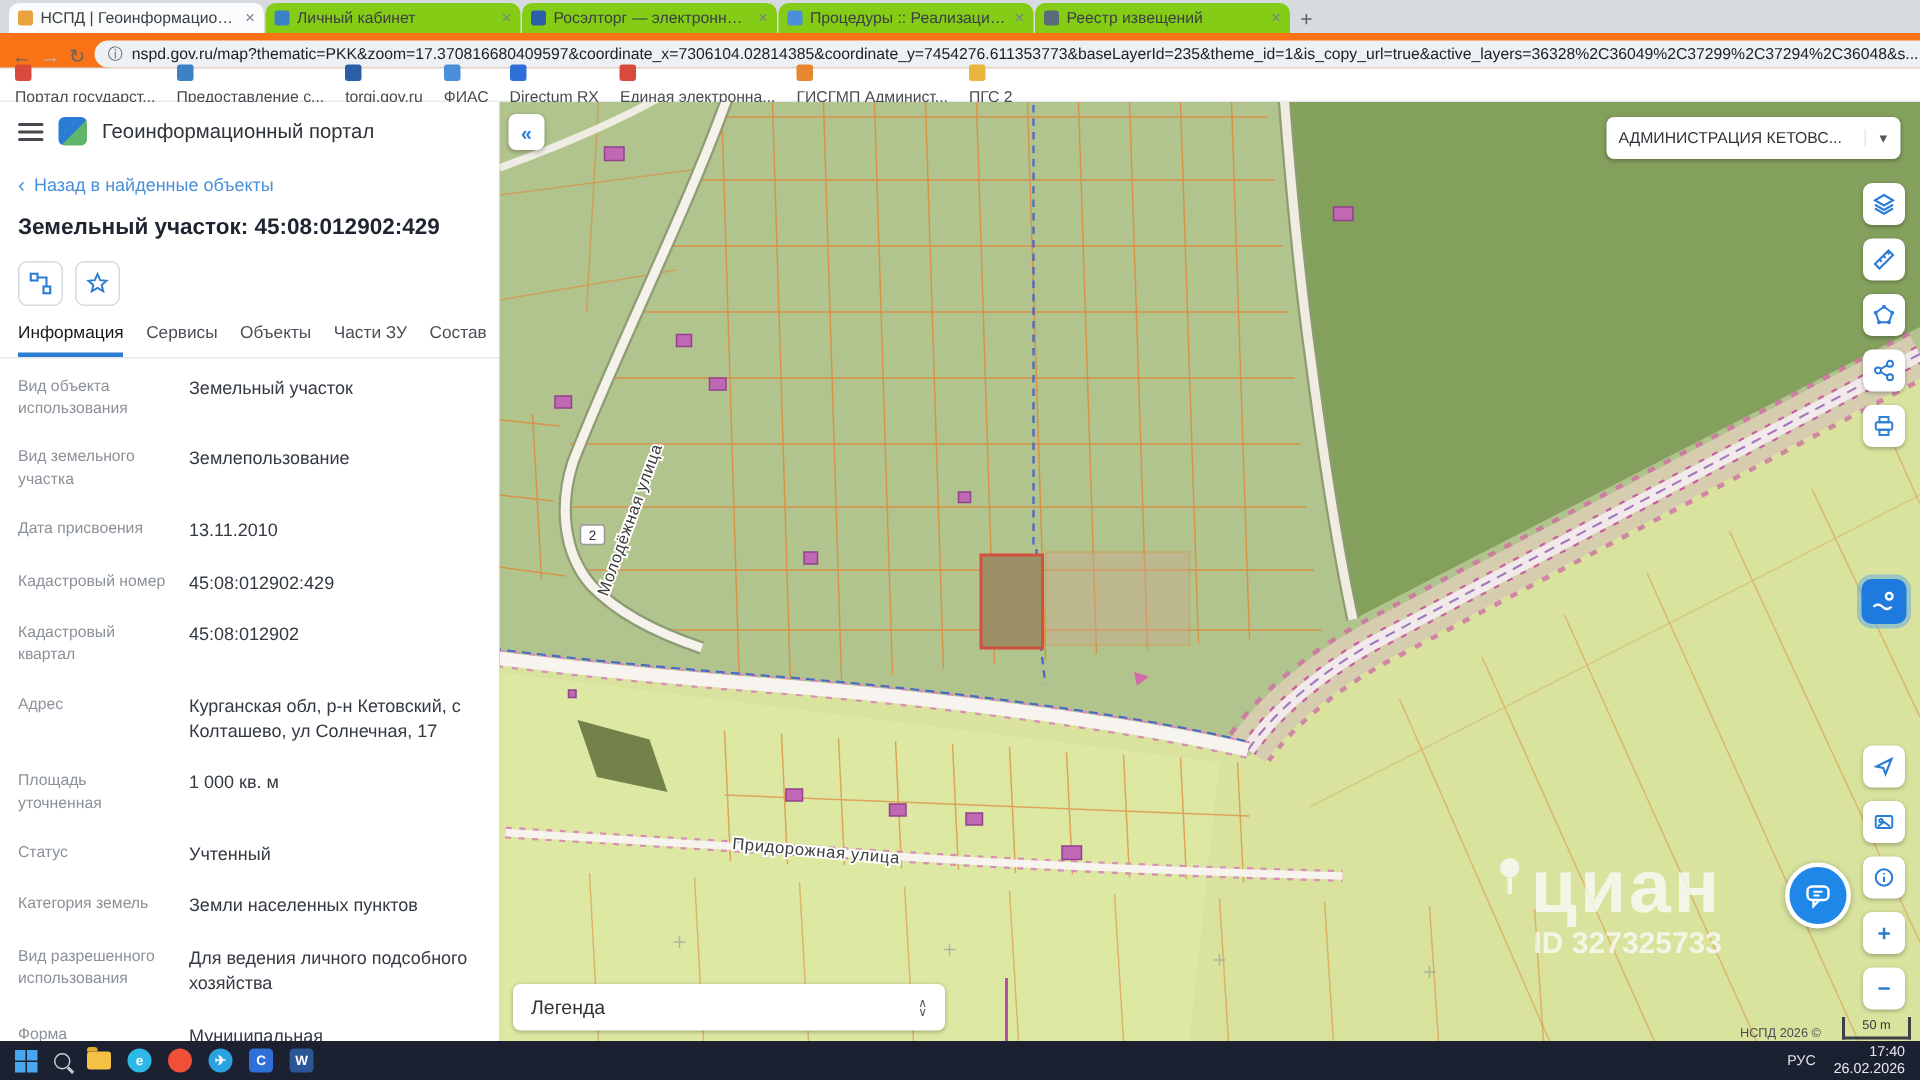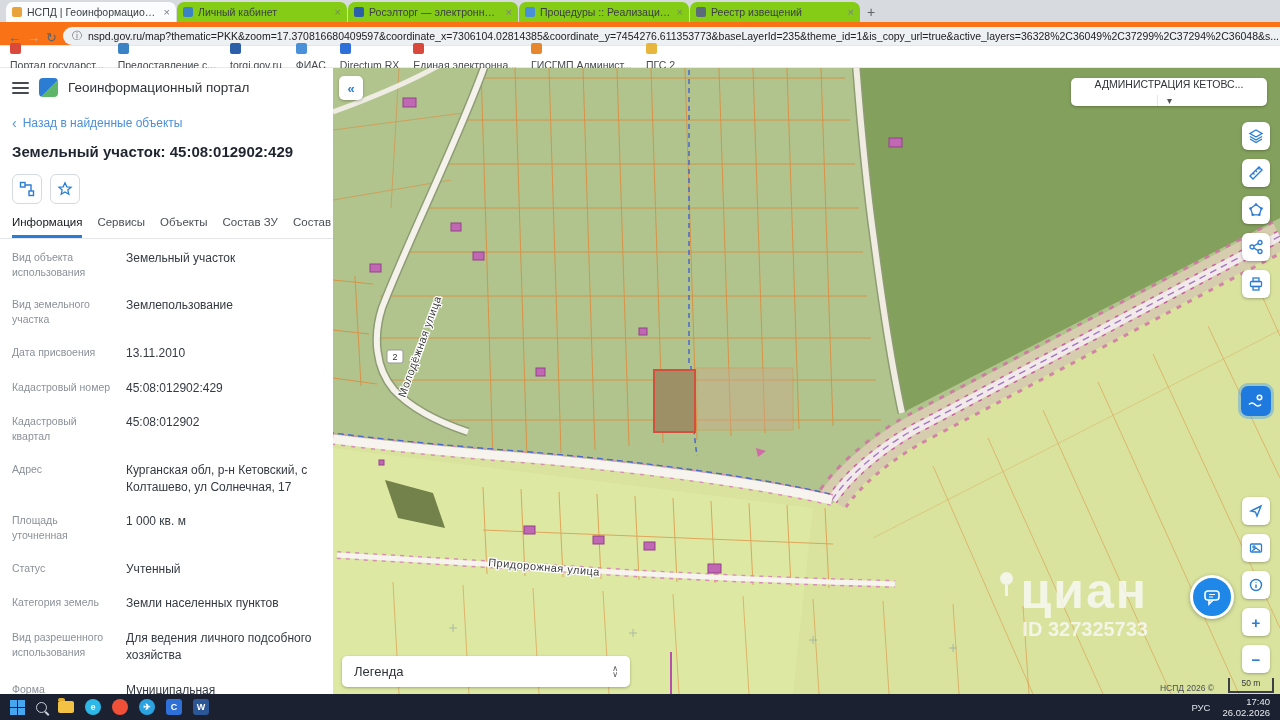--- a/index.html
+++ b/index.html
@@ -62,21 +62,21 @@
   .f-value { font-size:12px; color:#343a42; line-height:1.4; }
 
   
   .map-area { flex:1; position:relative; overflow:hidden; background:#b2c48d; }
   .map-svg { position:absolute; inset:0; width:100%; height:100%; }
   .map-svg text { font-family:"Liberation Sans", sans-serif; }
 
   .ovl { position:absolute; background:#fff; border-radius:5px; box-shadow:0 1px 3px rgba(0,0,0,.28); }
   .collapse-btn { left:6px; top:8px; width:24px; height:24px; display:flex; align-items:center; justify-content:center; color:#2b7cd3; font-weight:bold; font-size:13px; cursor:pointer; }
   .i-dbl-left::before{content:"«";}
-  .region-select { right:13px; top:10px; width:196px; height:28px; display:flex; align-items:center; cursor:pointer;flex-direction:column; }
+  .region-select { right:13px; top:10px; width:196px; height:28px; display:flex; align-items:center; cursor:pointer; }
   .region-label { flex:1; font-size:10.5px; color:#2f3338; padding:0 8px; white-space:nowrap; overflow:hidden; text-overflow:ellipsis; }
   .region-caret { width:24px; text-align:center; color:#555; font-size:10px; border-left:1px solid #e4e6e9; }
   .i-caret::before{content:"▾";}
 
   .tool-col { position:absolute; right:10px; display:flex; flex-direction:column; gap:9px; }
   .tool-col.top { top:54px; }
   .tool-col.bottom { top:429px; }
   .tool-btn { width:28px; height:28px; background:#fff; border-radius:6px; box-shadow:0 1px 3px rgba(0,0,0,.28); display:flex; align-items:center; justify-content:center; cursor:pointer; color:#2b7cd3; font-size:15px; font-weight:bold; }
   .nspd-btn { position:absolute; right:9px; top:318px; width:30px; height:30px; background:#1f7ae0; border-radius:7px; box-shadow:0 0 0 3px rgba(78,160,240,.45); display:flex; align-items:center; justify-content:center; cursor:pointer; }
   .i-zplus::before{content:"+";} .i-zminus::before{content:"−";}
@@ -246,21 +246,21 @@
         </div>
       </div>
       <div class="panel-tabs">
 
           <span class="p-tab active">Информация</span>
 
           <span class="p-tab">Сервисы</span>
 
           <span class="p-tab">Объекты</span>
 
-          <span class="p-tab">Состав ЗУ</span>
+          <span class="p-tab">Части ЗУ</span>
 
           <span class="p-tab">Состав</span>
 
         <span class="tabs-next i-chr"></span>
       </div>
       <div class="fields">
 
           <div class="f-row">
             <div class="f-label">Вид объекта использования</div>
             <div class="f-value">Земельный участок</div>

